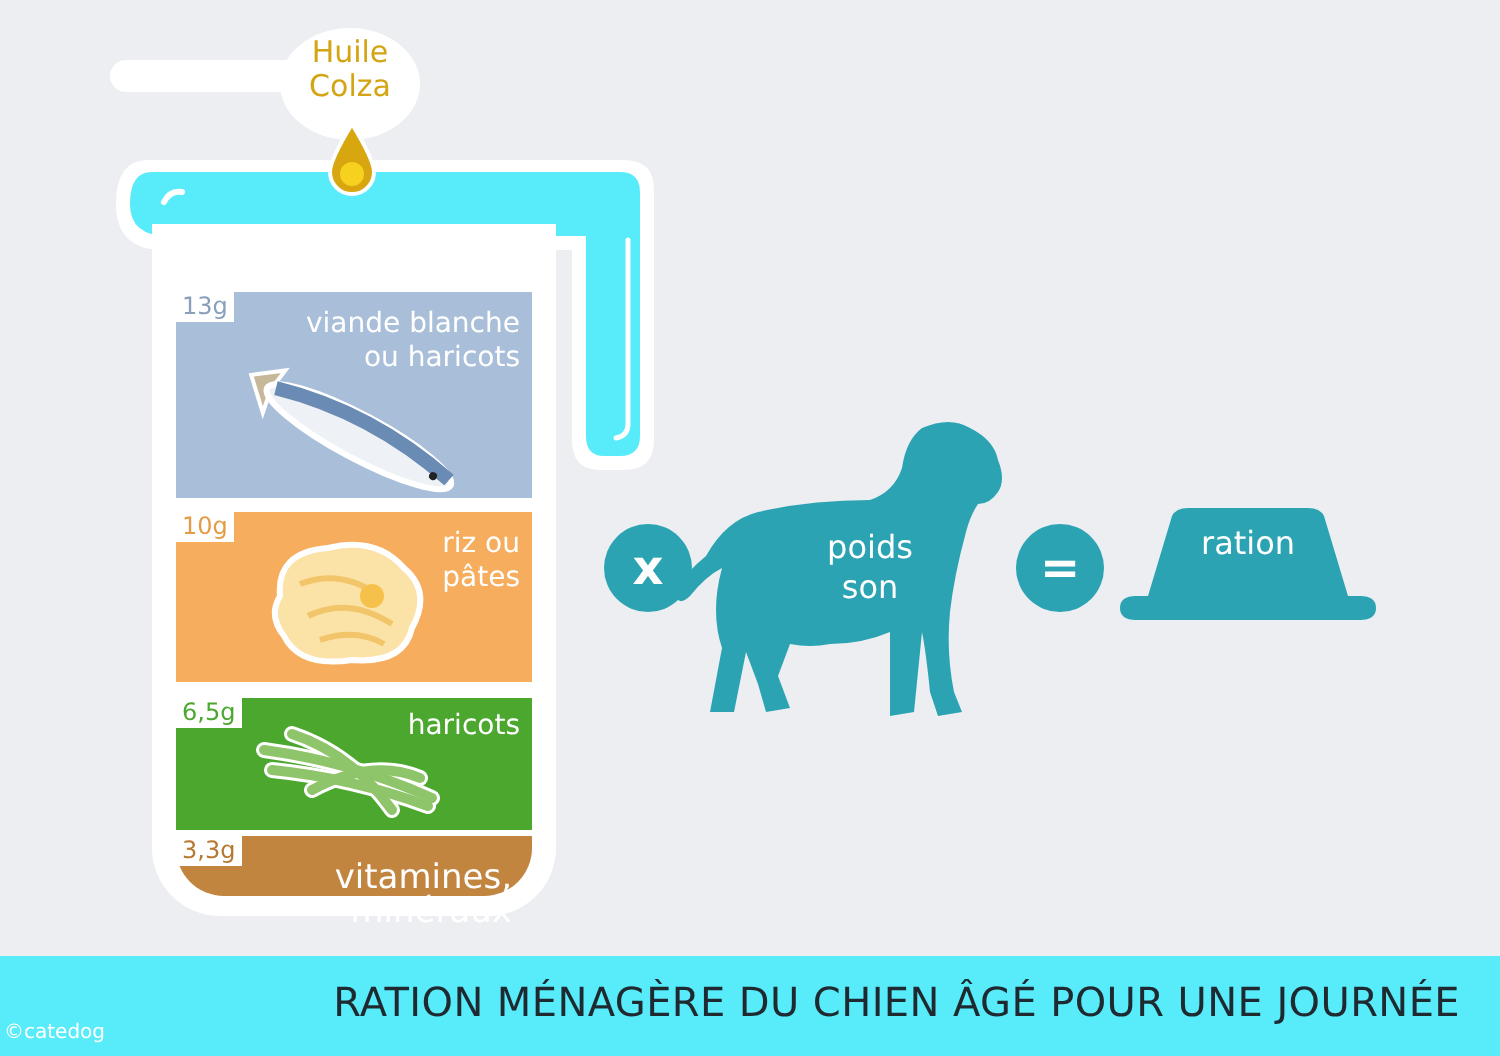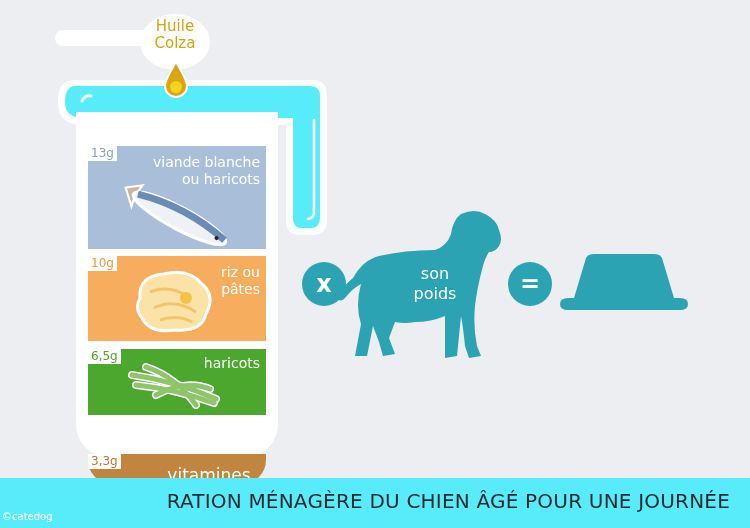--- a/index.html
+++ b/index.html
@@ -18,21 +18,21 @@
   .layer { position: absolute; left: 88px; width: 178px; }
   .layer .amount { position: absolute; left: 0; top: 0; background: #fff; font-size: 12px; padding: 0 3px; line-height: 15px; }
   .layer .label { position: absolute; right: 6px; text-align: right; color: #fff; font-size: 14px; line-height: 17px; }
 
   .l-meat { top: 122px; height: 103px; background: #a9bfd9; margin-top: 24px; }
   .l-meat .amount { color: #8a9fb9; }
   .l-rice { top: 256px; height: 85px; background: #f6ad5d; }
   .l-rice .amount { color: #e69a46; }
   .l-bean { top: 349px; height: 66px; background: #4ca72f; padding-left: 32px; }
   .l-bean .amount { color: #4ca72f; }
-  .l-vit { top: 418px; height: 30px; background: #c1853f; border-radius: 0 0 24px 24px; margin-top: 36px; }
+  .l-vit { top: 418px; height: 30px; background: #c1853f; border-radius: 0 0 24px 24px; }
   .l-vit .amount { color: #b67932; }
 
   
   .op-circle { width: 44px; height: 44px; border-radius: 50%; background: #2ba3b2; color: #fff; text-align: center; font-size: 24px; line-height: 44px; font-weight: bold; }
   .dog { left: 335px; top: 206px; width: 180px; height: 158px; }
   .dog-label { left: 395px; top: 264px; width: 80px; color: #fff; font-size: 16px; line-height: 20px; text-align: center; }
 
   .bowl { left: 560px; top: 254px; width: 128px; height: 56px; }
   .bowl-label { left: 578px; top: 262px; width: 92px; color: #fff; font-size: 16px; line-height: 20px; text-align: center; }
 
@@ -121,27 +121,28 @@
     <div>vitamines, minéraux</div>
   </div>
 </div>
 
 <div class="abs op-circle" style="left:302px;top:262px;">x</div>
 
 <svg class="abs dog" viewBox="0 0 180 158">
   <path fill="#2ba3b2" d="M126 8 Q140 2 150 8 Q162 14 164 24 Q168 34 164 40 Q160 46 154 46 Q150 52 148 60 Q142 82 140 100 Q138 120 142 140 L146 150 L134 152 L130 140 Q128 120 126 110 L122 150 L110 152 L110 110 Q96 116 80 116 Q70 118 60 116 L54 132 L60 148 L48 150 L44 136 L38 120 L32 150 L20 150 L26 118 Q20 100 26 78 Q18 82 10 92 Q4 98 2 90 Q8 80 18 72 Q28 54 44 50 Q70 44 100 44 Q112 40 116 28 Q118 14 126 8 Z"></path>
 </svg>
 <div class="abs dog-label">
+  <div>poids</div>
   <div>son</div>
-  <div>poids</div>
 </div>
 
 <div class="abs op-circle" style="left:508px;top:262px;">=</div>
 
 <svg class="abs bowl" viewBox="0 0 128 56">
   <path d="M26 4 Q28 0 34 0 H94 Q100 0 102 4 L114 44 H120 Q128 44 128 50 Q128 56 120 56 H8 Q0 56 0 50 Q0 44 8 44 H14 Z" fill="#2ba3b2"></path>
 </svg>
 <div class="abs bowl-label">
+  <div>ration</div>
 </div>
 
 <div class="abs footer"></div>
 <div class="abs footer-title">RATION MÉNAGÈRE DU CHIEN ÂGÉ POUR UNE JOURNÉE</div>
 <div class="abs credit">©catedog</div>
 
 </body></html>

